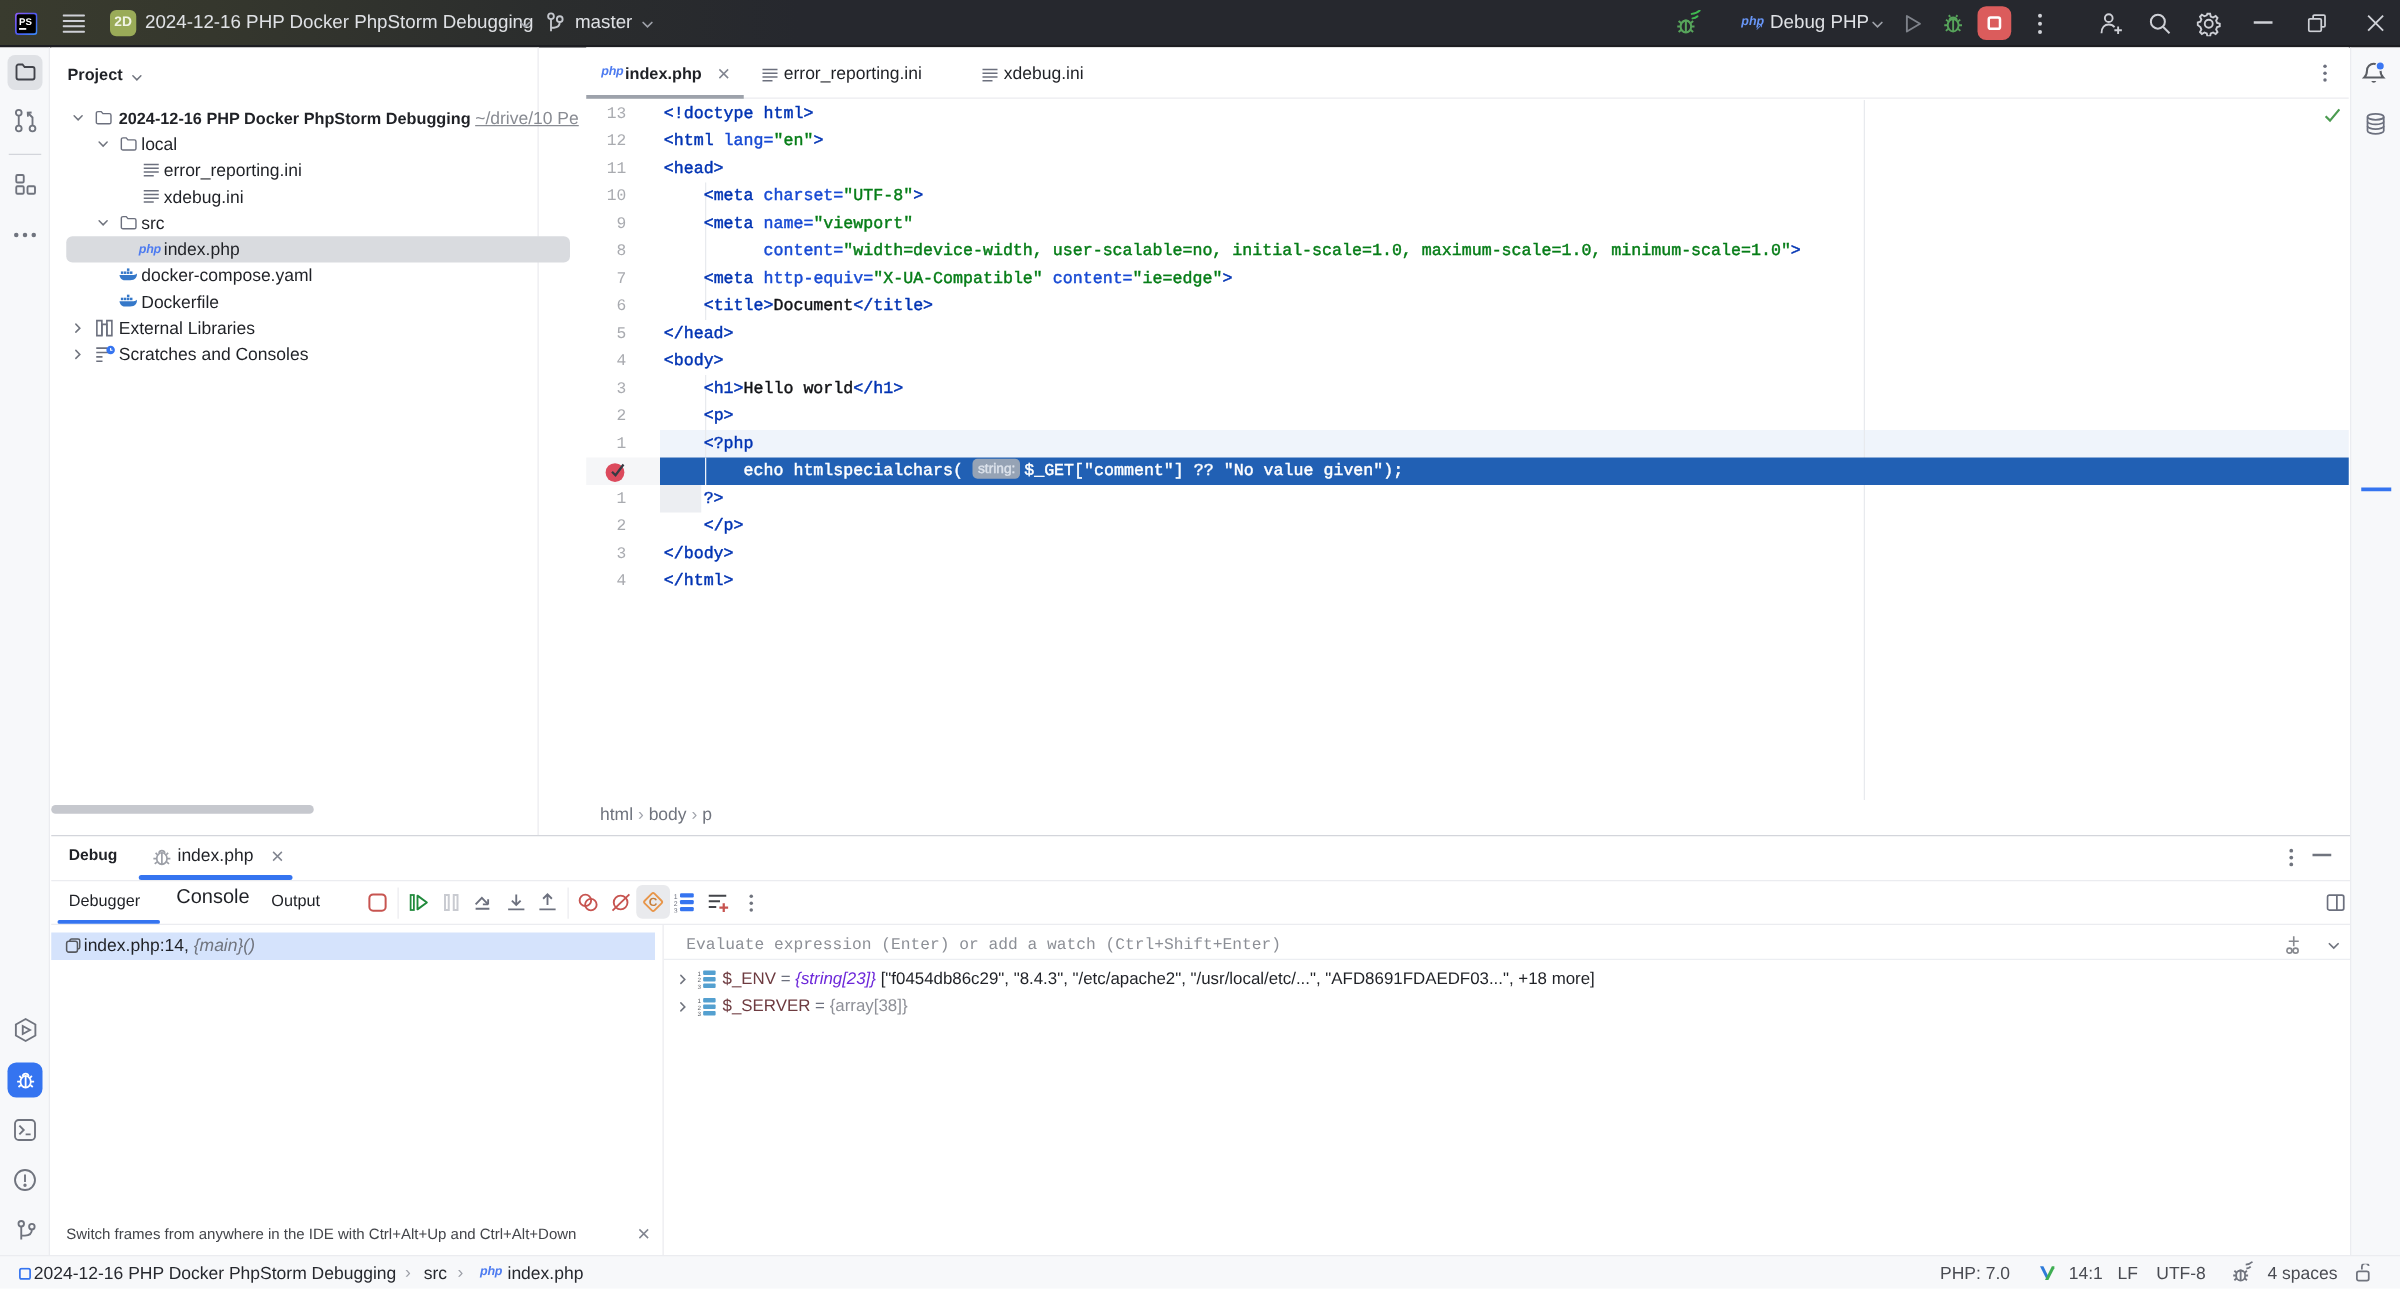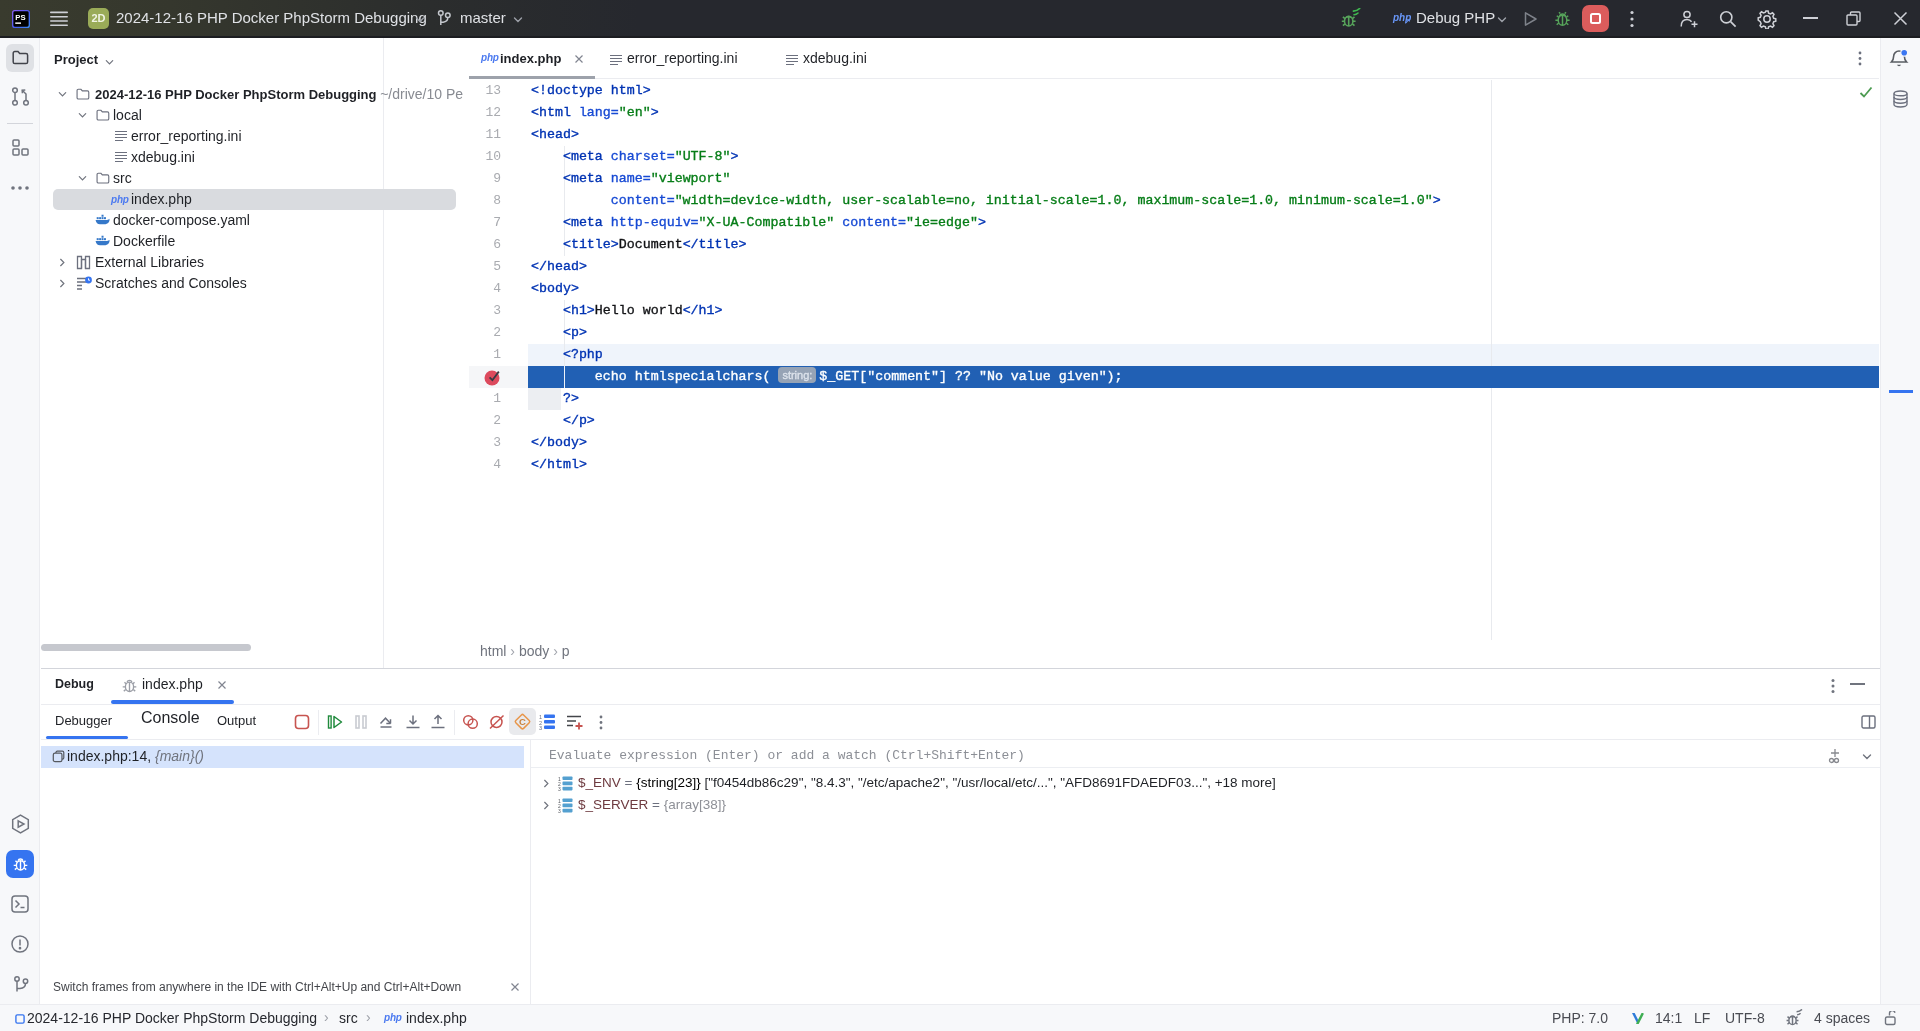--- a/index.html
+++ b/index.html
@@ -12,21 +12,21 @@
   #titlebar { position:absolute; left:0; top:0; width:1920px; height:38px;
     background:linear-gradient(90deg,#393b2e 0px,#35372d 170px,#2b2d2d 430px,#26282e 640px,#26282e 100%);
     border-bottom:2px solid #1c1d21; color:#dfe1e5; font-size:15px; }
   .tbtxt { color:#dfe1e5; }
 
   
   #leftstrip { position:absolute; left:0; top:38px; width:40px; height:966px; background:#f7f8fa; border-right:1px solid #ebecf0; }
   #rightstrip { position:absolute; left:1880px; top:38px; width:40px; height:966px; background:#f7f8fa; border-left:1px solid #ebecf0; }
 
   
-  #project { position:absolute; left:41px; top:38px; width:343px; height:630px; background:#ffffff; border-right:1px solid #ebecf0; }
+  #project { position:absolute; left:41px; top:38px; width:390px; height:630px; background:#ffffff; border-right:1px solid #ebecf0; }
   .trow { position:absolute; height:21px; line-height:21px; font-size:14px; color:#1f2126; white-space:nowrap; }
 
   
   #editor { position:absolute; left:469px; top:38px; width:1410px; height:630px; background:#ffffff; }
   .codeline { position:absolute; left:62px; height:22px; line-height:22px; font-family:"Liberation Mono", monospace; font-size:13.3px; white-space:pre; color:#121316; -webkit-text-stroke:0.35px currentColor; }
   .lnum { position:absolute; left:0px; width:32px; height:22px; line-height:22px; text-align:right; font-family:"Liberation Mono", monospace; font-size:13px; color:#a9abb0; }
   .tag { color:#0033b3; } .attr { color:#174ad4; } .str { color:#067d17; }
 
   
   #debug { position:absolute; left:41px; top:668px; width:1839px; height:336px; background:#ffffff; }
@@ -319,21 +319,21 @@
   </svg>
 
   <svg class="abs" style="left:35px;top:238px" width="17" height="16" viewBox="0 0 17 16">
     <g stroke="#6c707e" stroke-width="1.3" fill="none">
         <path d="M1 2.5 h9 M1 6 h11 M1 9.5 h5 M1 13 h5"></path>
       </g>
     <circle cx="12.5" cy="4" r="3.4" fill="#3574f0"></circle>
     <path d="M12.5 2.3 V4.2 H14" stroke="#fff" stroke-width="0.9" fill="none"></path>
   </svg>
 
-  <div class="trow" style="left:54px;top:46px;font-weight:bold;font-size:13px;">2024-12-16 PHP Docker PhpStorm Debugging <span style="font-weight:normal;color:#888b92;font-size:14px;">~/drive/10 Pe</span></div>
+  <div class="trow" style="left:54px;top:46px;font-weight:bold;font-size:13px;">2024-12-16 PHP Docker PhpStorm Debugging <span style="font-weight:normal;color:#888b92;font-size:14px;text-decoration:underline;">~/drive/10 Pe</span></div>
   <div class="trow" style="left:72px;top:67px;">local</div>
   <div class="trow" style="left:90px;top:88px;">error_reporting.ini</div>
   <div class="trow" style="left:90px;top:109px;">xdebug.ini</div>
   <div class="trow" style="left:72px;top:130px;">src</div>
   <div class="trow" style="left:90px;top:151px;">index.php</div>
   <div class="trow" style="left:72px;top:172px;">docker-compose.yaml</div>
   <div class="trow" style="left:72px;top:193px;">Dockerfile</div>
   <div class="trow" style="left:54px;top:214px;">External Libraries</div>
   <div class="trow" style="left:54px;top:235px;">Scratches and Consoles</div>
 
@@ -618,21 +618,21 @@
         <text x="0" y="4.6">1</text>
         <text x="0" y="9.8">2</text>
         <text x="0" y="15">3</text>
       </g>
     <g fill="#54a0d0">
         <rect x="4.5" y="0.4" width="10" height="3.6" rx="0.8"></rect>
         <rect x="4.5" y="5.6" width="10" height="3.6" rx="0.8"></rect>
         <rect x="4.5" y="10.8" width="10" height="3.6" rx="0.8"></rect>
       </g>
   </svg>
-  <div class="abs" style="left:537px;top:107px;font-size:13.5px;color:#1f2126;"><span style="color:#6e3b40;text-align:right;">$_ENV</span> <span style="color:#6c707e;">=</span> <span style="color:#000000;">{string[23]}</span> ["f0454db86c29", "8.4.3", "/etc/apache2", "/usr/local/etc/...", "AFD8691FDAEDF03...", +18 more]</div>
+  <div class="abs" style="left:537px;top:107px;font-size:13.5px;color:#1f2126;"><span style="color:#6e3b40;text-align:right;">$_ENV</span> <span style="color:#6c707e;">=</span> <span style="color:#6d28d9;font-style:italic;">{string[23]}</span> ["f0454db86c29", "8.4.3", "/etc/apache2", "/usr/local/etc/...", "AFD8691FDAEDF03...", +18 more]</div>
 
   <svg class="abs" style="left:500px;top:132px" width="11" height="11" viewBox="0 0 12 12">
       <path d="M4 2.5 L7.5 6 L4 9.5" stroke="#70747e" stroke-width="1.3" fill="none" stroke-linecap="round"></path>
     </svg>
   <svg class="abs" style="left:517px;top:130px" width="15" height="15" viewBox="0 0 15 15">
     <g fill="#56595f" font-size="5" font-family="Liberation Sans, sans-serif">
         <text x="0" y="4.6">1</text>
         <text x="0" y="9.8">2</text>
         <text x="0" y="15">3</text>
       </g>

